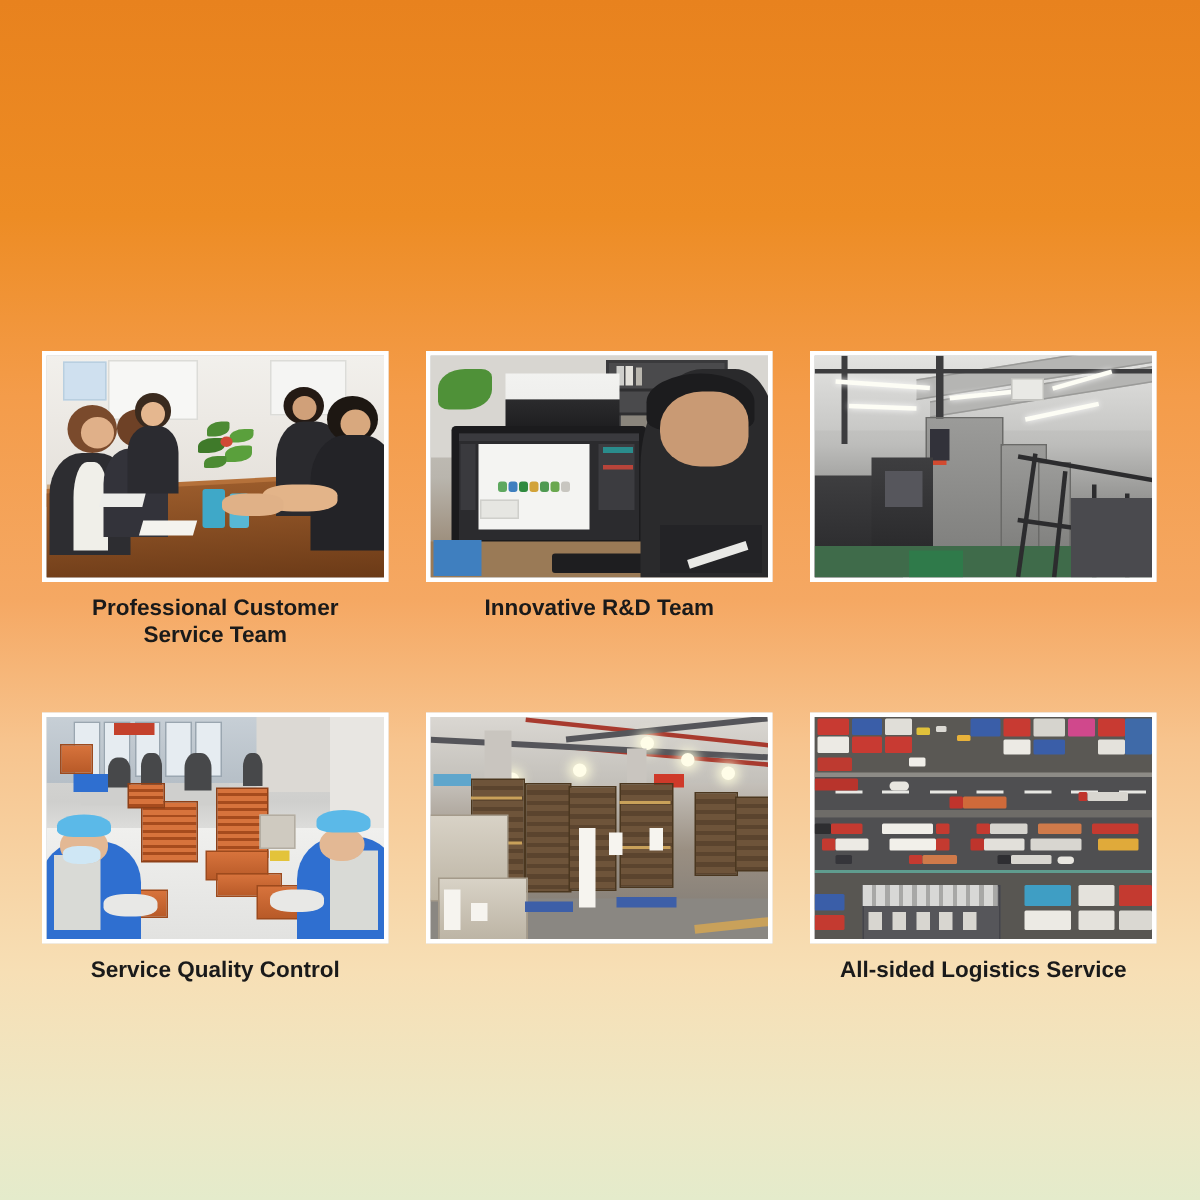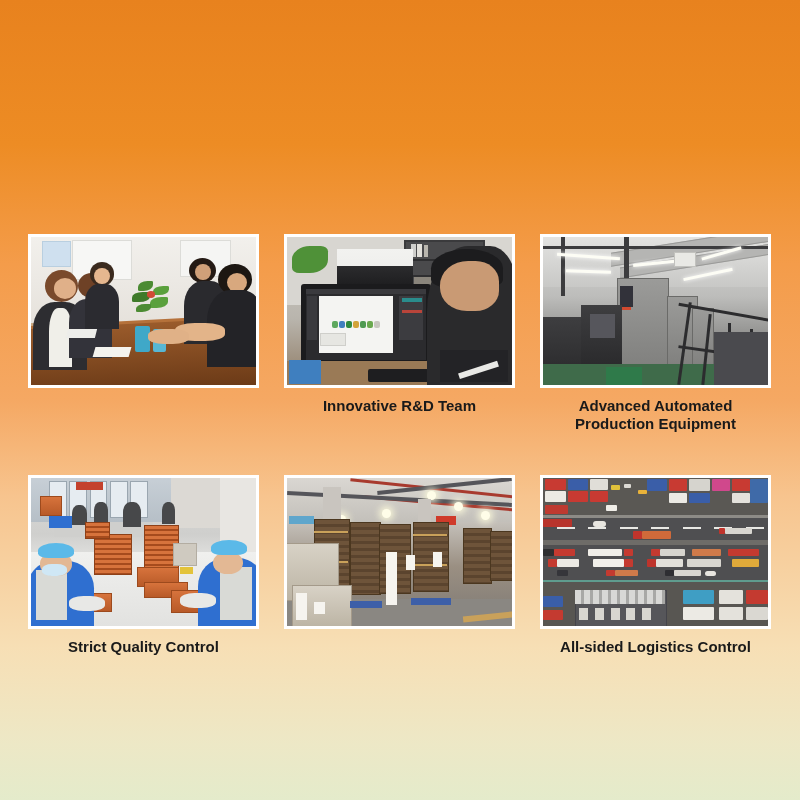--- a/index.html
+++ b/index.html
@@ -202,20 +202,22 @@
             <div class="head" style="right:2%;top:18%;width:15%;height:21%;background:#1d1712;"></div>
             <div class="head" style="right:4%;top:24%;width:9%;height:13%;background:#d8a87e;"></div>
             <div class="p" style="right:-4%;top:36%;width:26%;height:52%;background:#232327;"></div>
             <div style="position:absolute;right:14%;top:58%;width:22%;height:12%;background:#e3b489;border-radius:40%;"></div>
             <div style="position:absolute;right:30%;top:62%;width:18%;height:10%;background:#e0b187;border-radius:40%;"></div>
 
             <div style="position:absolute;left:28%;top:74%;width:16%;height:7%;background:#f4f3ee;transform:skewX(-16deg);"></div>
             <div style="position:absolute;left:16%;top:62%;width:13%;height:6%;background:#ededea;transform:skewX(-14deg);"></div>
           </div>
         </div>
+        <div class="caption">Professional Customer
+Service Team</div>
       </div>
 
       <div class="card">
         <div class="photo">
           <div class="inner ph2">
             <div class="bgwall"></div>
             <div class="pl"></div>
             <div class="shelf">
               <div class="shelfline" style="top:33%"></div>
               <div class="shelfline" style="top:66%"></div>
@@ -287,22 +289,20 @@
             <div style="position:absolute;left:28%;bottom:0;width:16%;height:12%;background:#2f7a4a;"></div>
             <div class="rail" style="left:62%;top:44%;width:3px;height:56%;transform:rotate(8deg);"></div>
             <div class="rail" style="left:72%;top:52%;width:3px;height:48%;transform:rotate(6deg);"></div>
             <div class="rail" style="left:82%;top:58%;width:3px;height:42%;"></div>
             <div class="rail" style="left:92%;top:62%;width:3px;height:38%;"></div>
             <div class="rail" style="left:60%;top:50%;width:42%;height:3px;transform:rotate(10deg);"></div>
             <div class="rail" style="left:60%;top:78%;width:44%;height:3px;transform:rotate(8deg);"></div>
             <div style="position:absolute;left:76%;top:64%;width:26%;height:36%;background:#4a4a4e;"></div>
           </div>
         </div>
-        <div class="caption">Advanced Automated
-Production Equipment</div>
       </div>
     </div>
 
     <div class="row row2">
 
       <div class="card">
         <div class="photo">
           <div class="inner ph4">
             <div class="bgwin"></div>
             <div class="winb" style="left:8%;"></div>
@@ -338,21 +338,21 @@
             <div class="cap" style="left:3%;top:44%;width:16%;height:10%;"></div>
             <div style="position:absolute;left:17%;top:80%;width:16%;height:10%;background:#e8e8e6;border-radius:40%;"></div>
 
             <div class="worker" style="right:-4%;top:54%;width:30%;height:48%;"></div>
             <div style="position:absolute;right:2%;top:60%;width:14%;height:36%;background:#d9dad6;"></div>
             <div class="fc" style="right:6%;top:50%;width:13%;height:15%;"></div>
             <div class="cap" style="right:4%;top:42%;width:16%;height:10%;"></div>
             <div style="position:absolute;right:18%;top:78%;width:16%;height:10%;background:#e8e8e6;border-radius:40%;"></div>
           </div>
         </div>
-        <div class="caption">Strict Quality Control</div>
+        <div class="caption">Service Quality Control</div>
       </div>
 
       <div class="card">
         <div class="photo">
           <div class="inner ph5">
             <div class="roof"></div>
             <div class="rbeam" style="left:28%;top:6%;width:74%;transform:rotate(6deg);"></div>
             <div class="rbeam" style="left:34%;top:16%;width:68%;transform:rotate(5deg);"></div>
             <div class="dbeam" style="left:0;top:13%;width:100%;transform:rotate(3deg);"></div>
             <div class="dbeam" style="left:40%;top:4%;width:60%;transform:rotate(-6deg);"></div>
@@ -470,17 +470,17 @@
             <div class="cont" style="left:0%;top:80%;width:9%;height:7%;background:#3a5ea8;"></div>
             <div class="cont" style="left:0%;top:89%;width:9%;height:7%;background:#c43a30;"></div>
             <div class="cont" style="left:62%;top:76%;width:14%;height:9%;background:#3f9ec4;"></div>
             <div class="cont" style="left:62%;top:87%;width:14%;height:9%;background:#eceae4;"></div>
             <div class="cont" style="left:78%;top:76%;width:11%;height:9%;background:#e4e2dc;"></div>
             <div class="cont" style="left:78%;top:87%;width:11%;height:9%;background:#e4e2dc;"></div>
             <div class="cont" style="left:90%;top:76%;width:10%;height:9%;background:#c43a30;"></div>
             <div class="cont" style="left:90%;top:87%;width:10%;height:9%;background:#dad8d2;"></div>
           </div>
         </div>
-        <div class="caption">All-sided Logistics Control</div>
+        <div class="caption">All-sided Logistics Service</div>
       </div>
     </div>
   </div>
 </div>
 
 </body></html>

